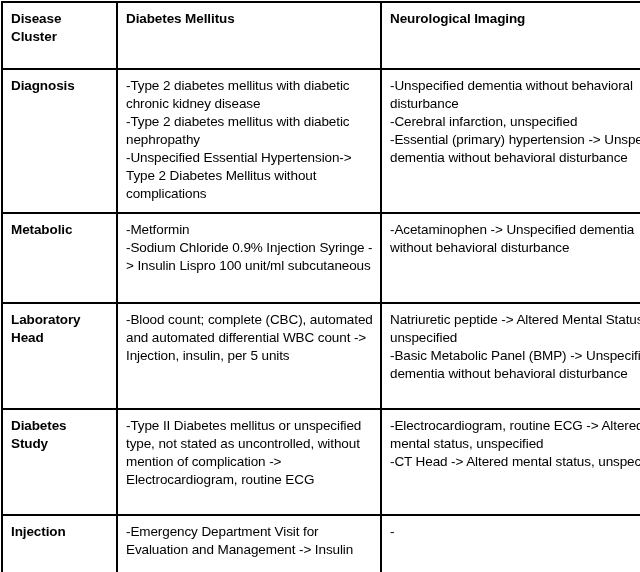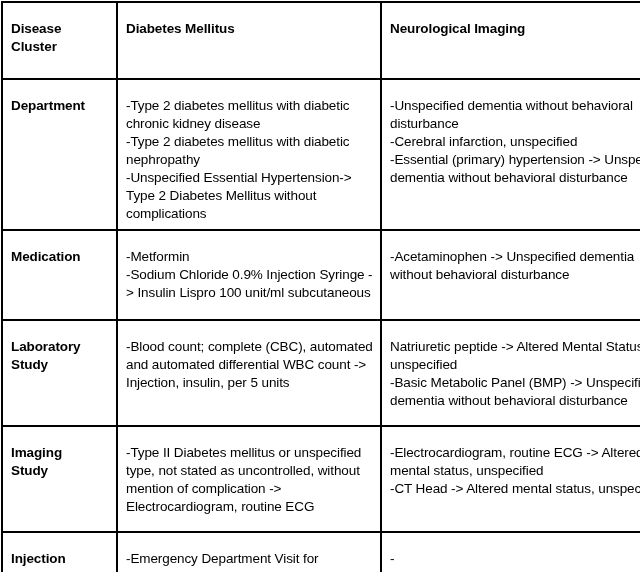--- a/index.html
+++ b/index.html
@@ -23,21 +23,21 @@
   table.disease-table {
     border-collapse: collapse;
     width: 638px;
     height: 570px;
     table-layout: fixed;
     border: 2px solid #000000;
   }
   table.disease-table td {
     border: 2px solid #000000;
     vertical-align: top;
-    padding: 17px 6px 6px 8px;
+    padding: 7px 6px 6px 8px;
     font-size: 13.5px;
     line-height: 1.33;
     letter-spacing: -0.1px;
     word-wrap: break-word;
     overflow: hidden;
   }
   td.col-label {
     width: 99px;
     font-weight: bold;
   }
@@ -81,64 +81,64 @@
         <td class="col-dm">
           <span class="cell-lines">Diabetes Mellitus</span>
         </td>
         <td class="col-nd">
           <span class="cell-lines">Neurological Imaging</span>
         </td>
       </tr>
 
       <tr class="row-diagnosis">
         <td class="col-label">
-          <span class="label-text">Department</span>
+          <span class="label-text">Diagnosis</span>
         </td>
         <td class="col-dm">
           <span class="cell-lines">-Type 2 diabetes mellitus with diabetic chronic kidney disease
 -Type 2 diabetes mellitus with diabetic nephropathy
 -Unspecified Essential Hypertension-&gt; Type 2 Diabetes Mellitus without complications</span>
         </td>
         <td class="col-nd">
           <span class="cell-lines">-Unspecified dementia without behavioral disturbance
 -Cerebral infarction, unspecified
 -Essential (primary) hypertension -&gt; Unspecified dementia without behavioral disturbance</span>
         </td>
       </tr>
 
       <tr class="row-medication">
         <td class="col-label">
-          <span class="label-text">Medication</span>
+          <span class="label-text">Metabolic</span>
         </td>
         <td class="col-dm">
           <span class="cell-lines">-Metformin
 -Sodium Chloride 0.9% Injection Syringe -&gt; Insulin Lispro 100 unit/ml subcutaneous</span>
         </td>
         <td class="col-nd">
           <span class="cell-lines">-Acetaminophen -&gt; Unspecified dementia without behavioral disturbance</span>
         </td>
       </tr>
 
       <tr class="row-lab">
         <td class="col-label">
           <span class="label-text">Laboratory
-Study</span>
+Head</span>
         </td>
         <td class="col-dm">
           <span class="cell-lines">-Blood count; complete (CBC), automated and automated differential WBC count -&gt; Injection, insulin, per 5 units</span>
         </td>
         <td class="col-nd">
           <span class="cell-lines">Natriuretic peptide -&gt; Altered Mental Status, unspecified
 -Basic Metabolic Panel (BMP) -&gt; Unspecified dementia without behavioral disturbance</span>
         </td>
       </tr>
 
       <tr class="row-imaging">
         <td class="col-label">
-          <span class="label-text">Imaging
+          <span class="label-text">Diabetes
 Study</span>
         </td>
         <td class="col-dm">
           <span class="cell-lines">-Type II Diabetes mellitus or unspecified type, not stated as uncontrolled, without mention of complication -&gt; Electrocardiogram, routine ECG</span>
         </td>
         <td class="col-nd">
           <span class="cell-lines">-Electrocardiogram, routine ECG -&gt; Altered mental status, unspecified
 -CT Head -&gt; Altered mental status, unspecified</span>
         </td>
       </tr>

